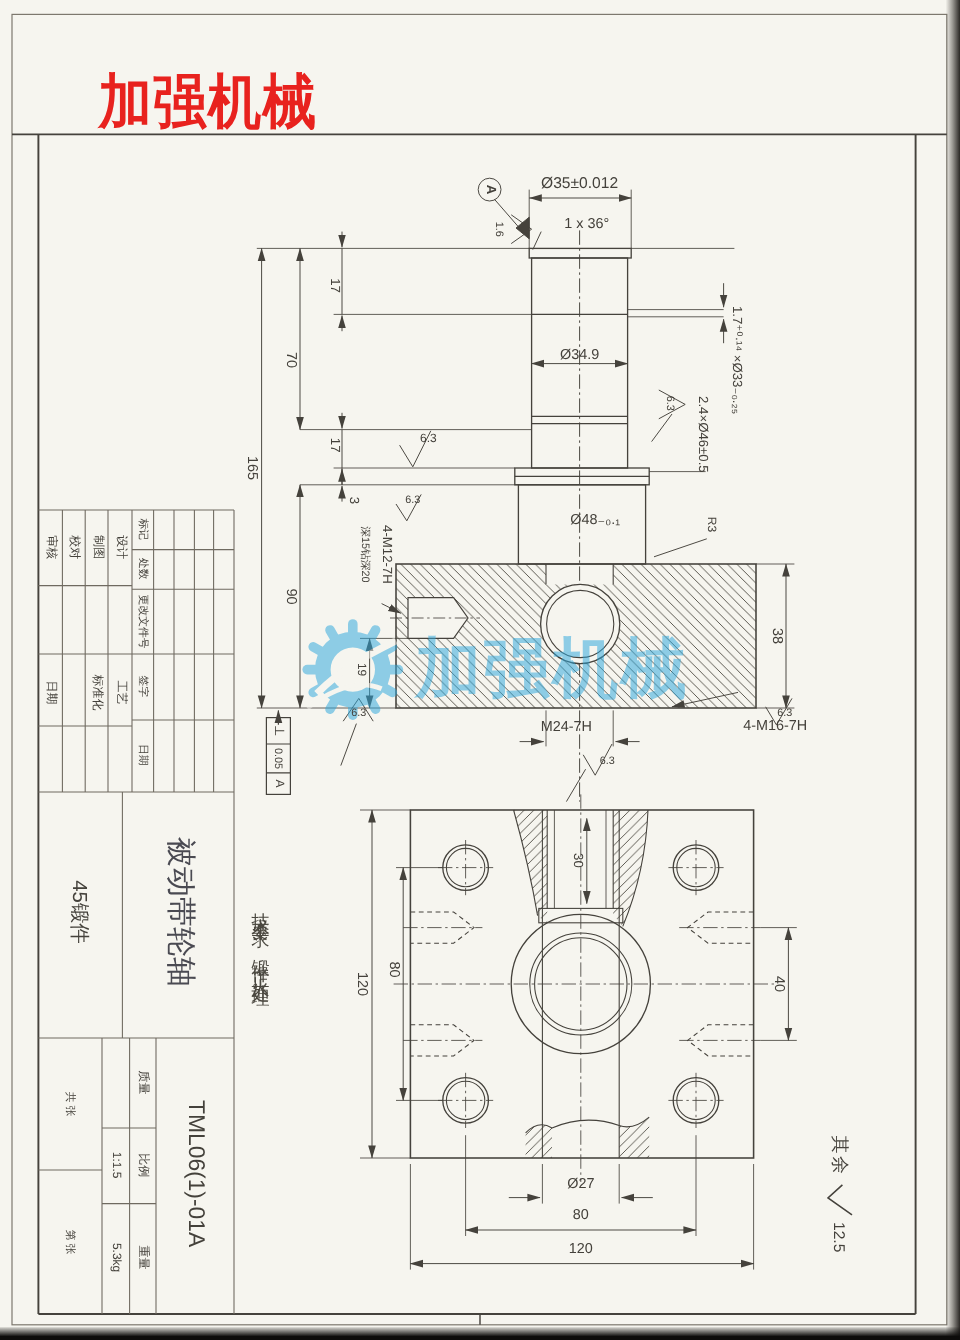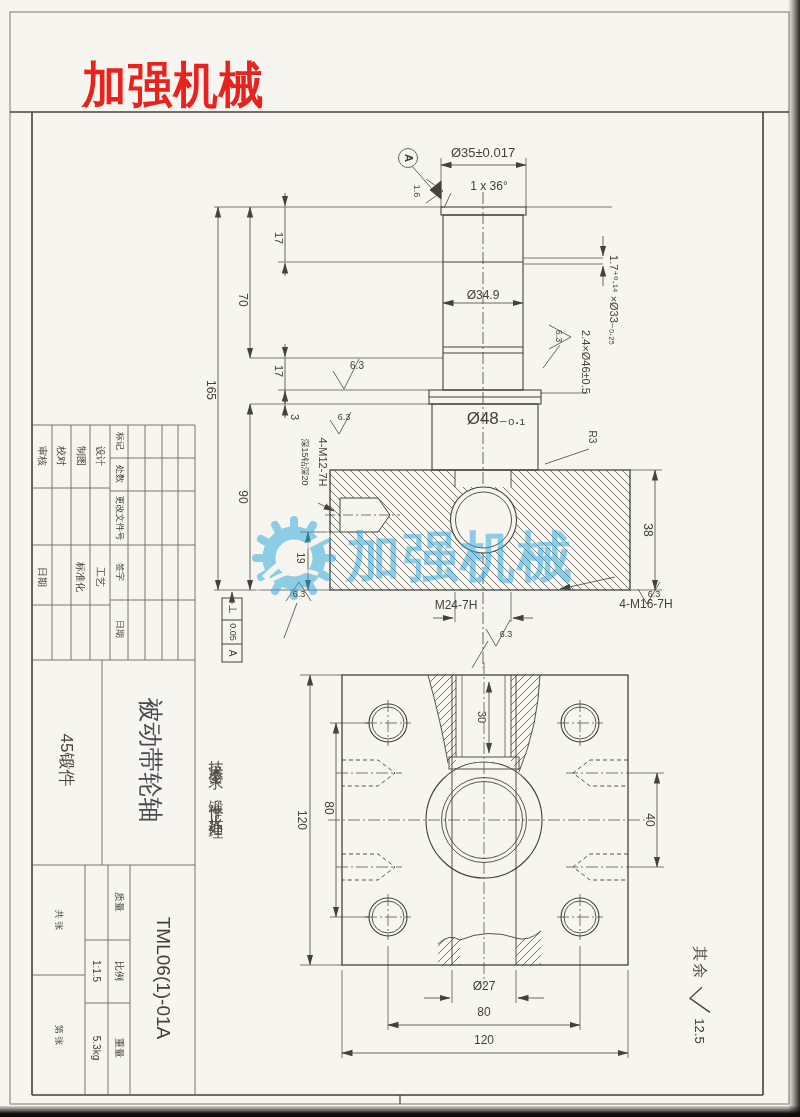--- a/index.html
+++ b/index.html
@@ -233,46 +233,46 @@
       <circle cx="0" cy="0" r="25" fill="none" stroke="#2fa8dc" stroke-width="13"></circle>
       <path d="M-30,20 C-8,-2 12,-12 36,-24" stroke="#f6f5ef" stroke-width="6" fill="none"></path>
       <path d="M-38,32 C-14,14 6,8 24,16" stroke="#f6f5ef" stroke-width="4" fill="none"></path>
     </svg>
     <span class="wm-text">加强机械</span>
   </div>
 
   <div class="layer">
     <div class="logo">加强机械</div>
 
-    <span class="lbl" style="left:483px;top:152px;font-size:13px">Ø35±0.017</span>
+    <span class="lbl" style="left:483px;top:152px;font-size:13px">Ø35±0.012</span>
     <span class="lbl" style="left:489px;top:186px;font-size:12px">1 x 36°</span>
     <span class="lbl r90" style="left:408px;top:158px;font-size:11px;font-weight:bold">A</span>
     <span class="lbl r90" style="left:416px;top:191px;font-size:9px">1.6</span>
     <span class="lbl" style="left:483px;top:295px;font-size:12px">Ø34.9</span>
     <span class="lbl r90" style="left:613px;top:300px;font-size:11px">1.7⁺⁰·¹⁴ ×Ø33₋₀.₂₅</span>
     <span class="lbl r90" style="left:585px;top:362px;font-size:11px">2.4×Ø46±0.5</span>
     <span class="lbl r90" style="left:558px;top:336px;font-size:9px">6.3</span>
-    <span class="lbl" style="left:496px;top:418px;font-size:17px">Ø48₋₀.₁</span>
+    <span class="lbl" style="left:496px;top:433px;font-size:12px">Ø48₋₀.₁</span>
     <span class="lbl r90" style="left:592px;top:437px;font-size:10px">R3</span>
     <span class="lbl r90" style="left:211px;top:390px;font-size:12px">165</span>
     <span class="lbl r90" style="left:243px;top:300px;font-size:12px">70</span>
     <span class="lbl r90" style="left:278px;top:238px;font-size:11px">17</span>
     <span class="lbl r90" style="left:278px;top:371px;font-size:11px">17</span>
     <span class="lbl r90" style="left:294px;top:417px;font-size:11px">3</span>
     <span class="lbl r90" style="left:243px;top:497px;font-size:12px">90</span>
     <span class="lbl" style="left:357px;top:366px;font-size:10px">6.3</span>
     <span class="lbl r90" style="left:322px;top:462px;font-size:11px">4-M12-7H</span>
     <span class="lbl r90" style="left:304px;top:462px;font-size:9px">深15钻深20</span>
     <span class="lbl" style="left:344px;top:417px;font-size:9px">6.3</span>
     <span class="lbl r90" style="left:300px;top:558px;font-size:10px">19</span>
     <span class="lbl" style="left:299px;top:594px;font-size:9px">6.3</span>
     <span class="lbl r90" style="left:648px;top:530px;font-size:12px">38</span>
     <span class="lbl" style="left:646px;top:604px;font-size:12px">4-M16-7H</span>
     <span class="lbl" style="left:654px;top:594px;font-size:9px">6.3</span>
-    <span class="lbl" style="left:456px;top:605px;font-size:12px">M24-7H</span>
+    <span class="lbl" style="left:472px;top:605px;font-size:12px">M24-7H</span>
     <span class="lbl" style="left:506px;top:634px;font-size:9px">6.3</span>
     <span class="lbl r90" style="left:232px;top:609px;font-size:11px">⊥</span>
     <span class="lbl r90" style="left:232px;top:632px;font-size:9px">0.05</span>
     <span class="lbl r90" style="left:232px;top:653px;font-size:10px">A</span>
 
     <span class="lbl r90" style="left:481px;top:717px;font-size:11px">30</span>
     <span class="lbl r90" style="left:302px;top:820px;font-size:12px">120</span>
     <span class="lbl r90" style="left:329px;top:808px;font-size:12px">80</span>
     <span class="lbl r90" style="left:650px;top:820px;font-size:12px">40</span>
     <span class="lbl" style="left:484px;top:986px;font-size:12px">Ø27</span>

